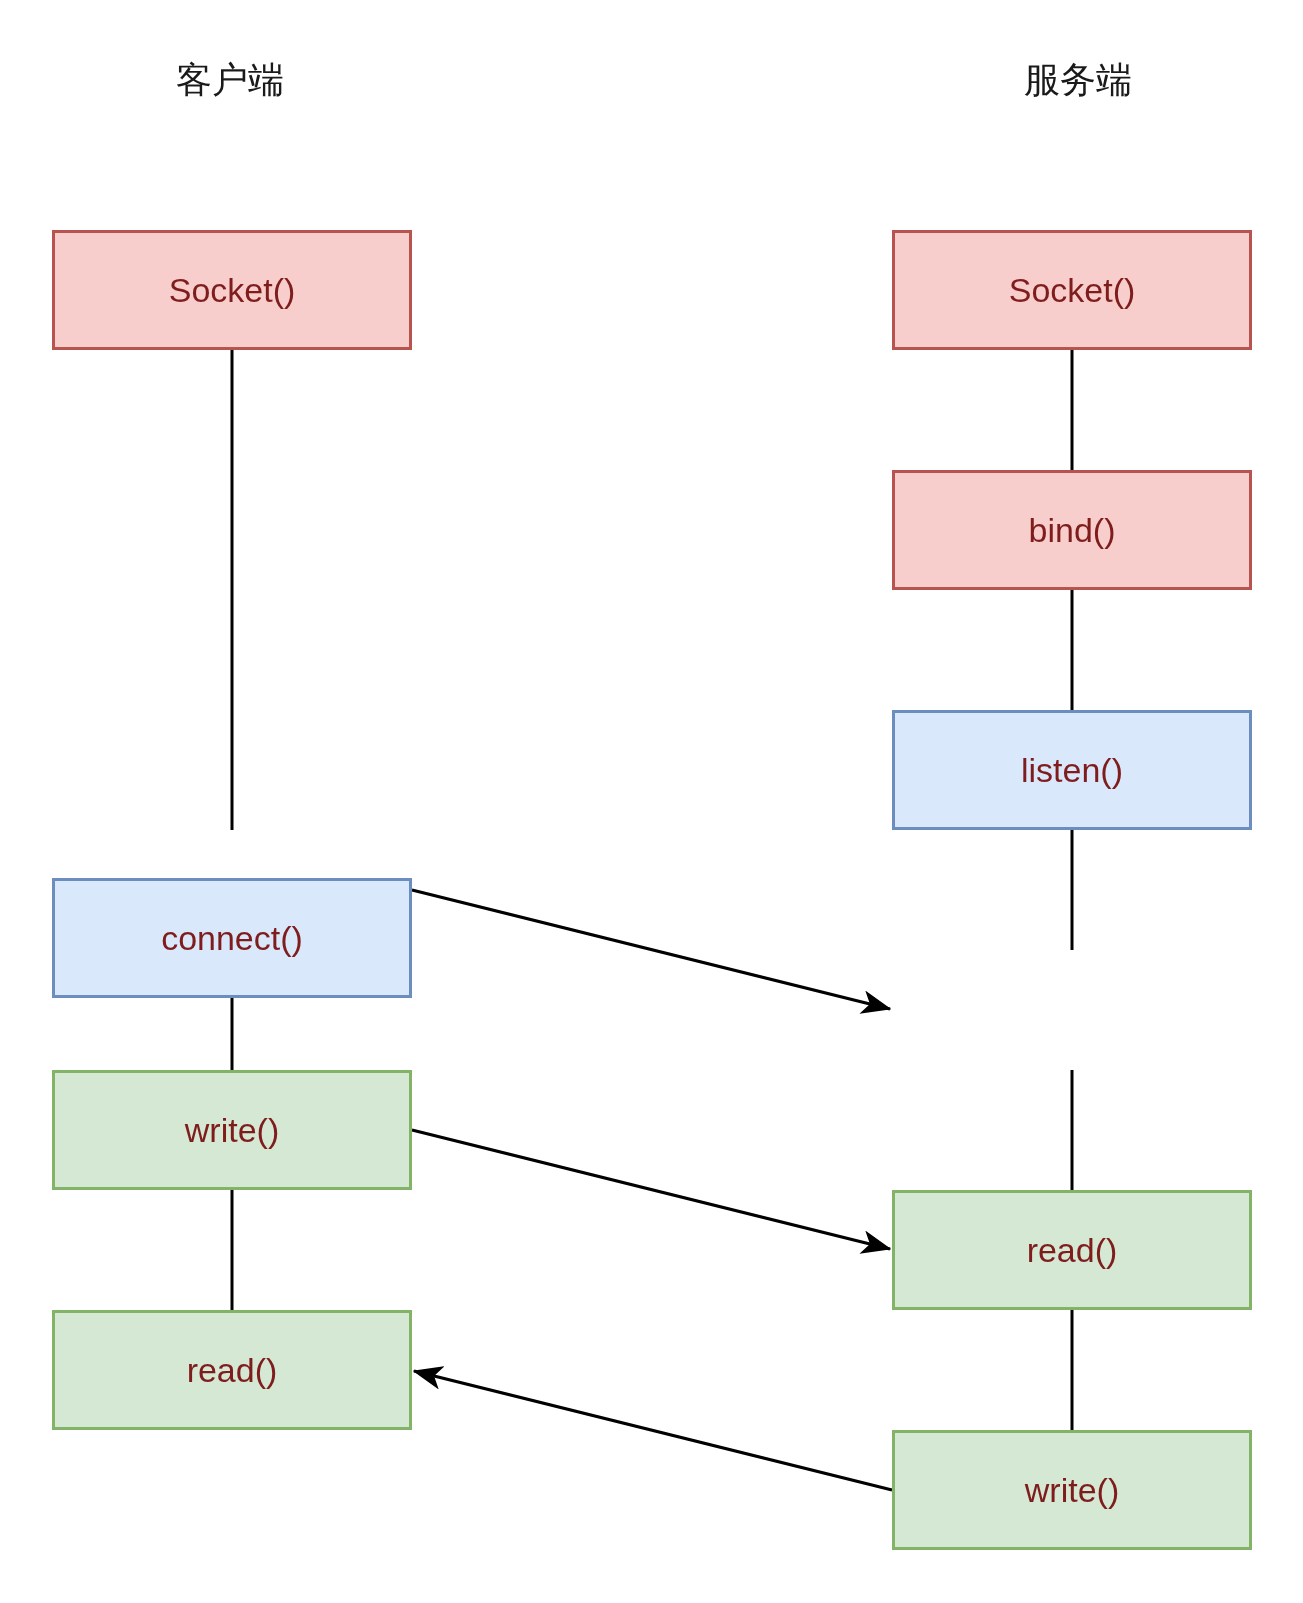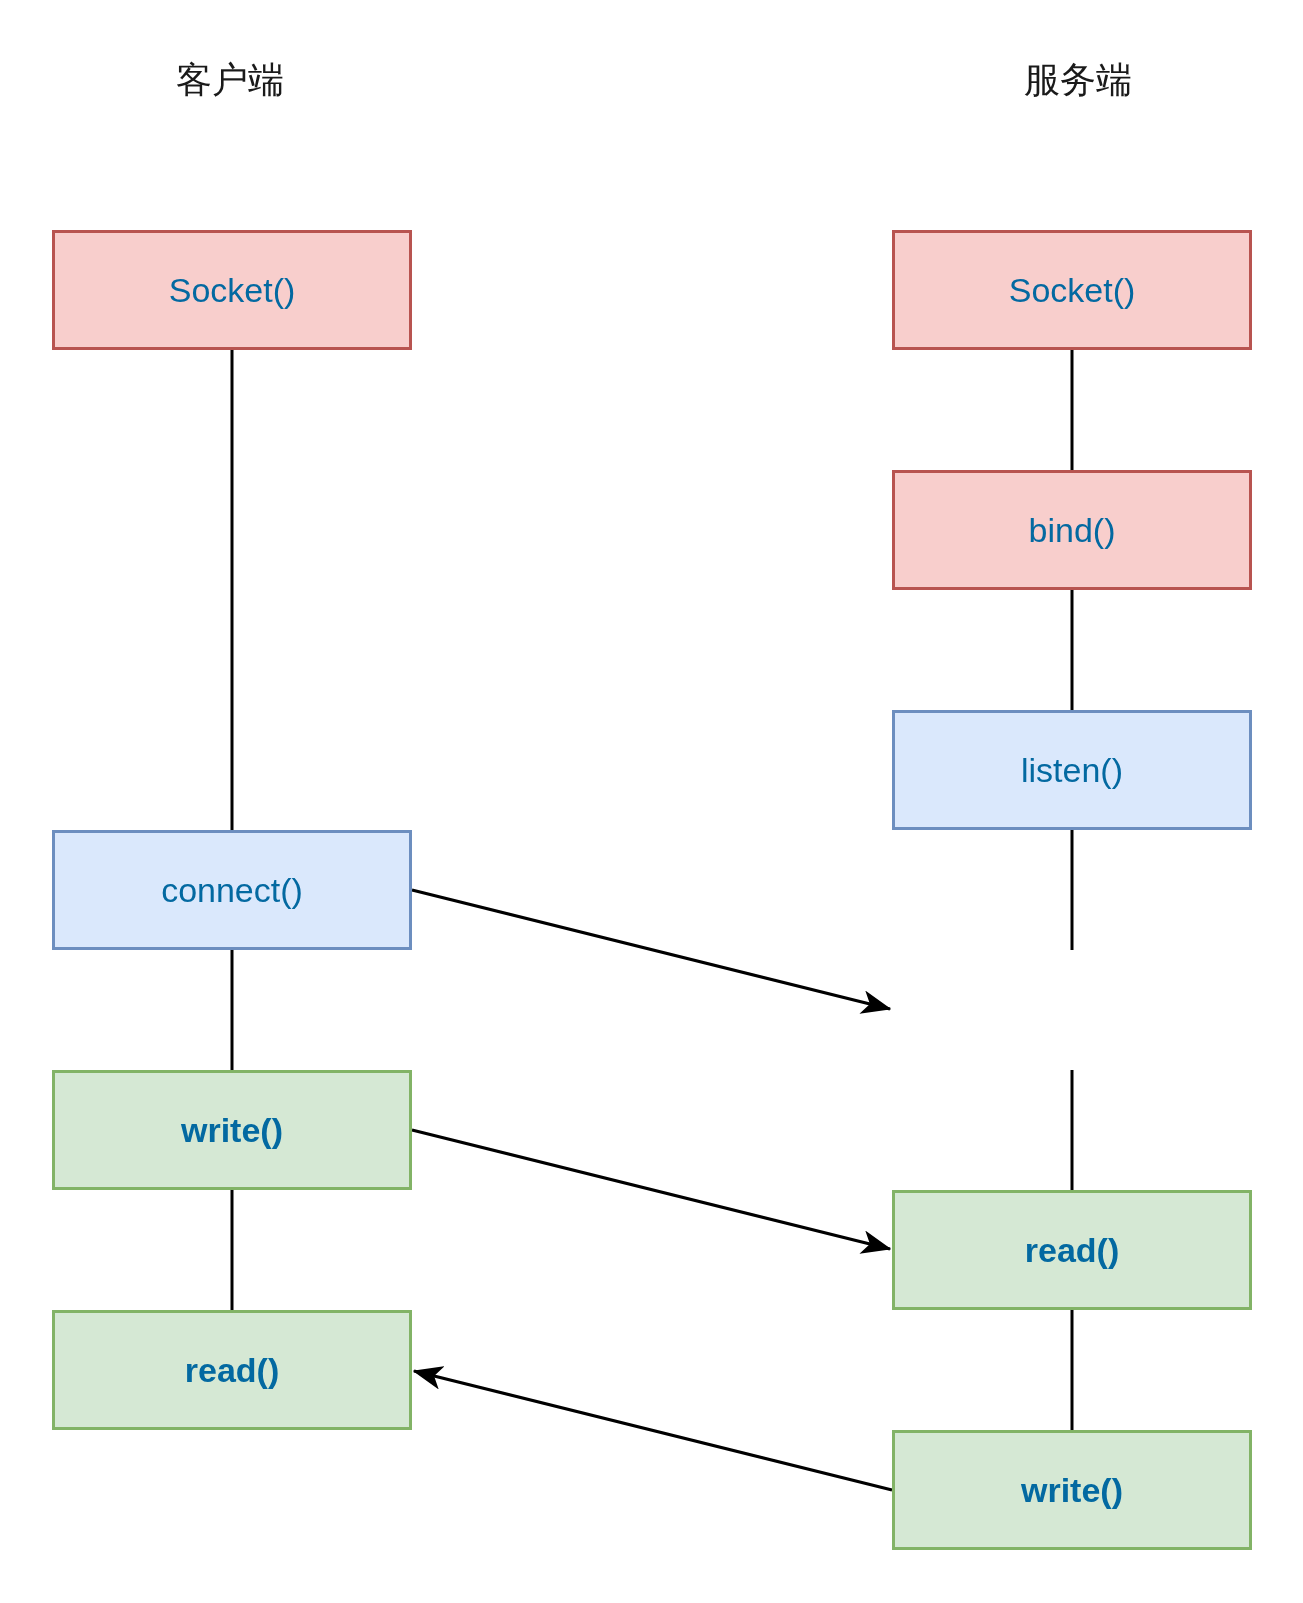--- a/index.html
+++ b/index.html
@@ -35,32 +35,32 @@
   .box {
     position: absolute;
     width: 360px;
     height: 120px;
     box-sizing: border-box;
     border: 3px solid #000;
     display: flex;
     align-items: center;
     justify-content: center;
     font-size: 34px;
-    color: #0369a1;
+    color: #7f1d1d;
     white-space: nowrap;
   }
   .box.red   { background: #f8cecc; border-color: #b85450; }
   .box.blue  { background: #dae8fc; border-color: #6c8ebf; }
-  .box.green { background: #d5e8d4; border-color: #82b366; font-weight: bold; }
+  .box.green { background: #d5e8d4; border-color: #82b366; }
 
   .col-client { left: 52px; }
   .col-server { left: 892px; }
 
   .row-c-socket  { top: 230px; }
-  .row-c-connect { top: 830px; align-items: center; }
+  .row-c-connect { top: 878px; align-items: center; }
   .row-c-write   { top: 1070px; }
   .row-c-read    { top: 1310px; }
 
   .row-s-socket  { top: 230px; }
   .row-s-bind    { top: 470px; }
   .row-s-listen  { top: 710px; }
   .row-s-accept  { top: 950px; }
   .row-s-read    { top: 1190px; }
   .row-s-write   { top: 1430px; }
 </style>

